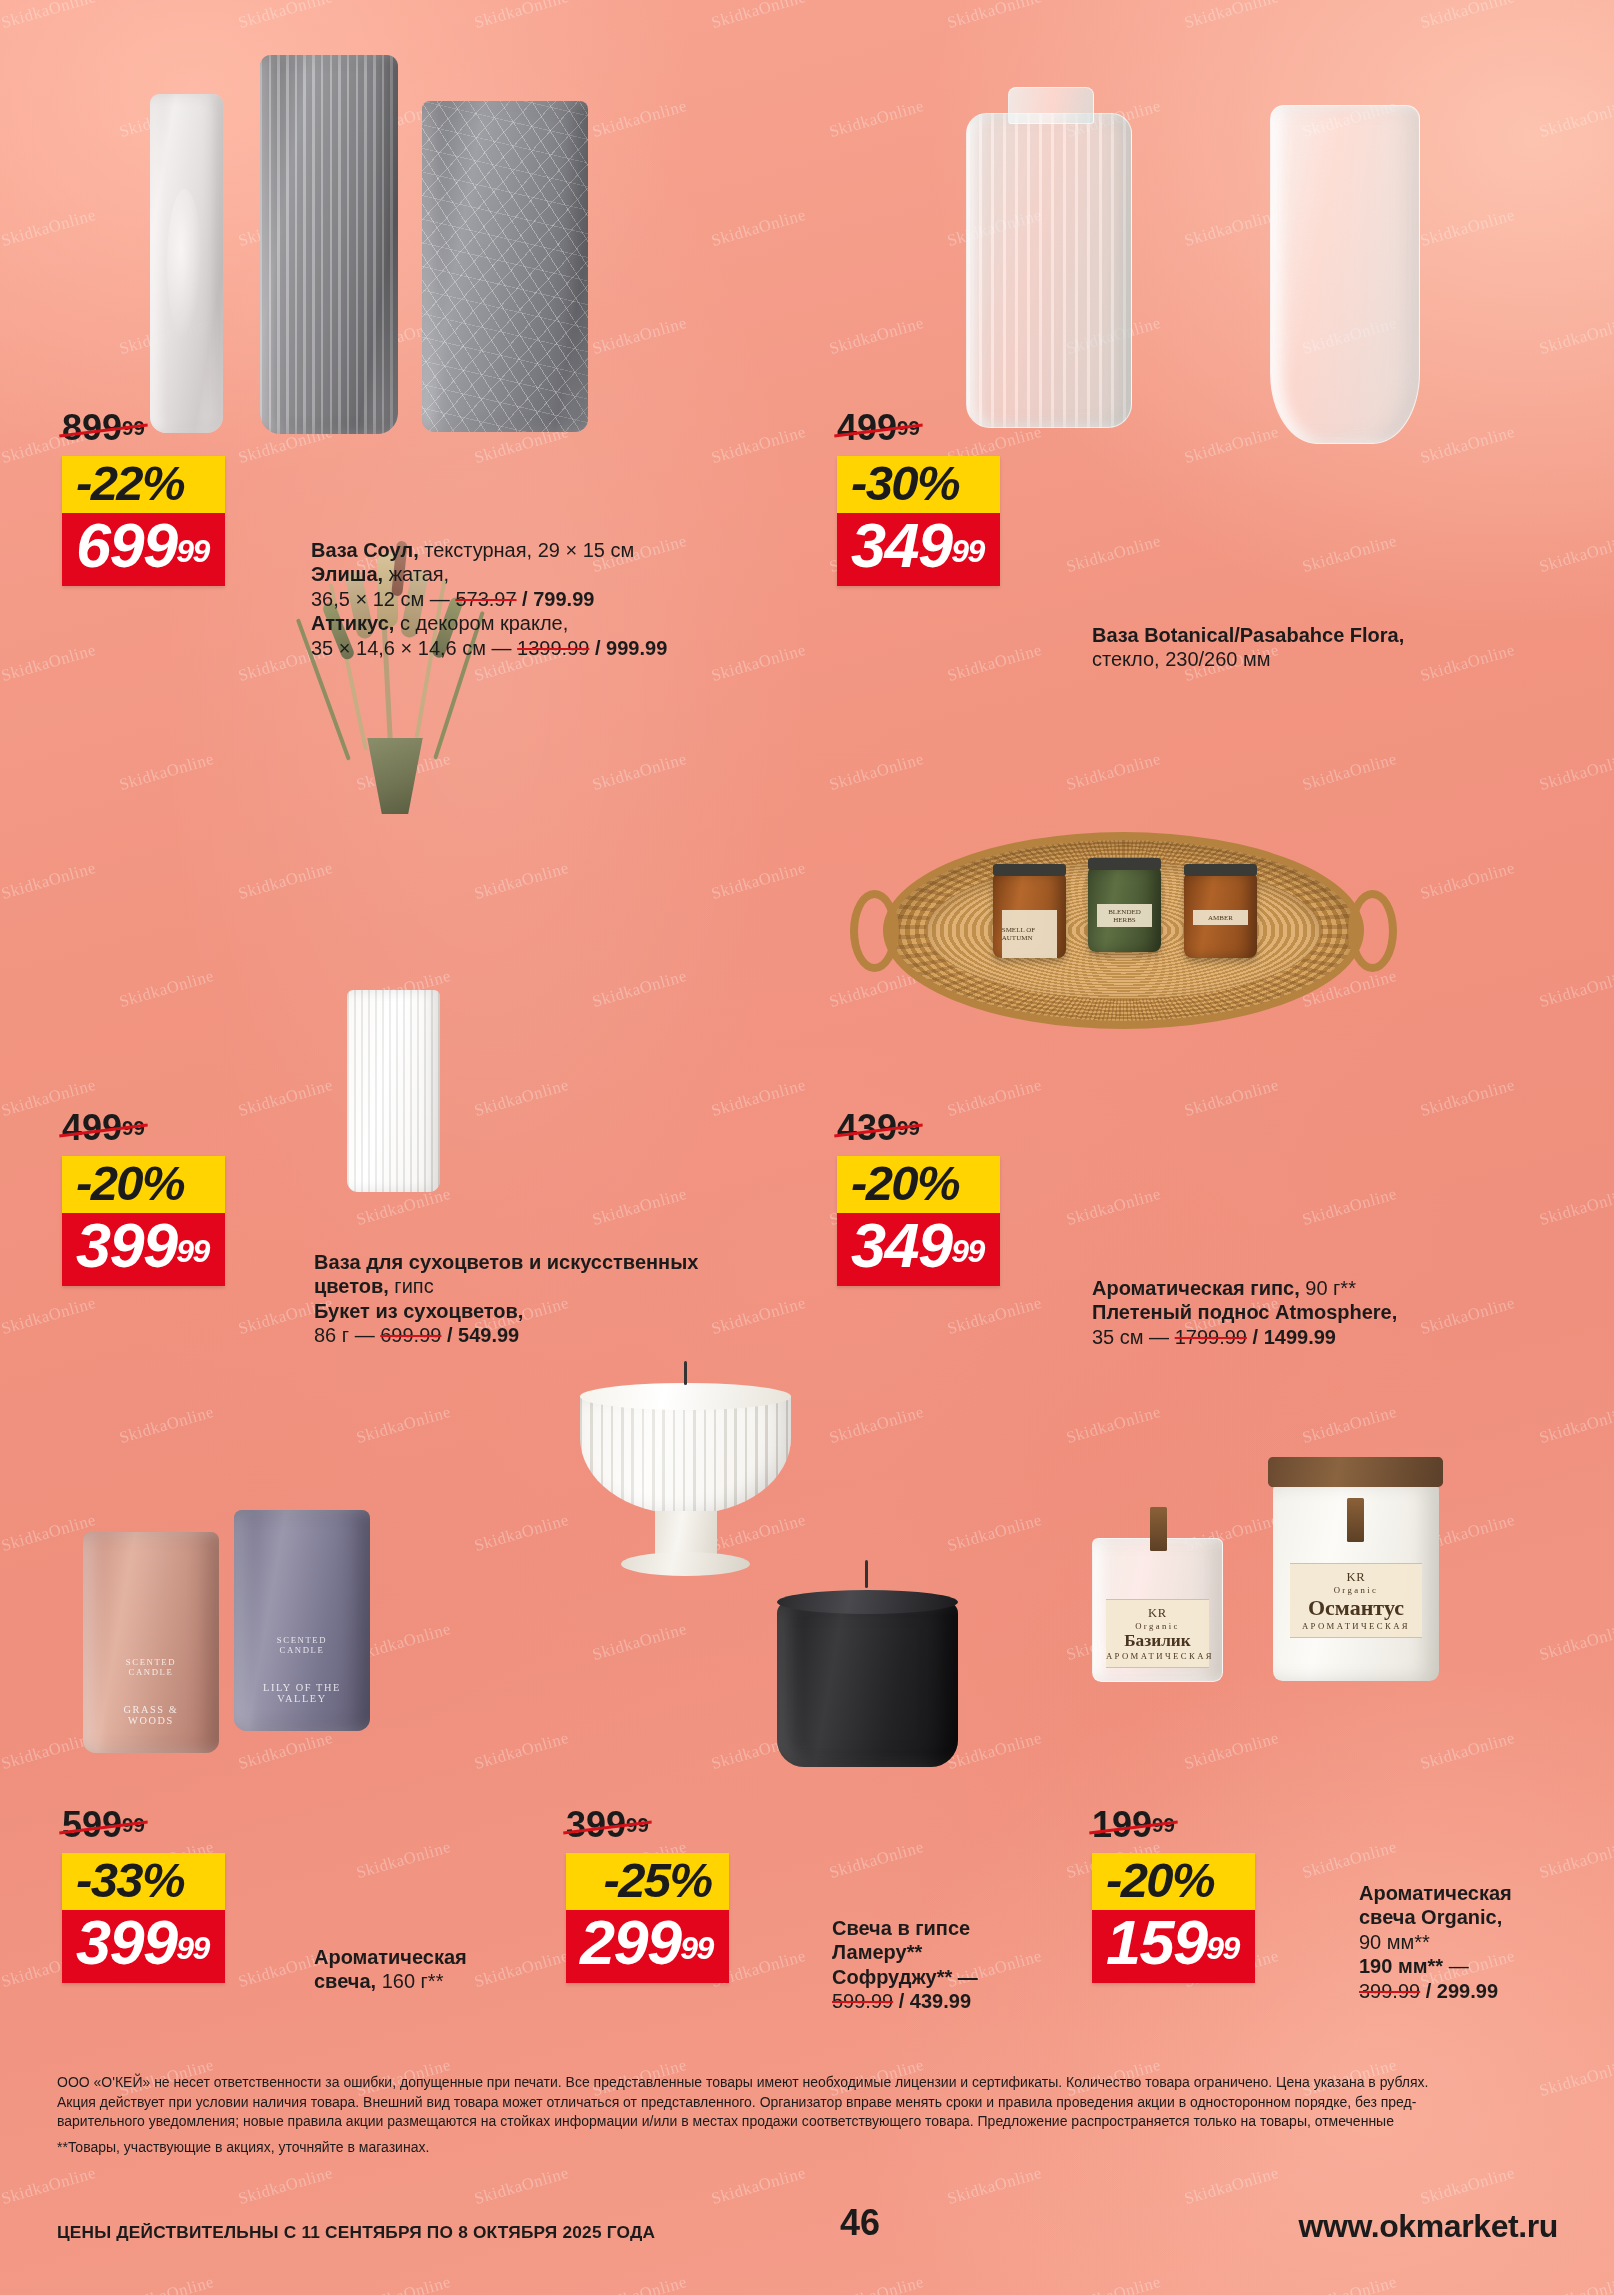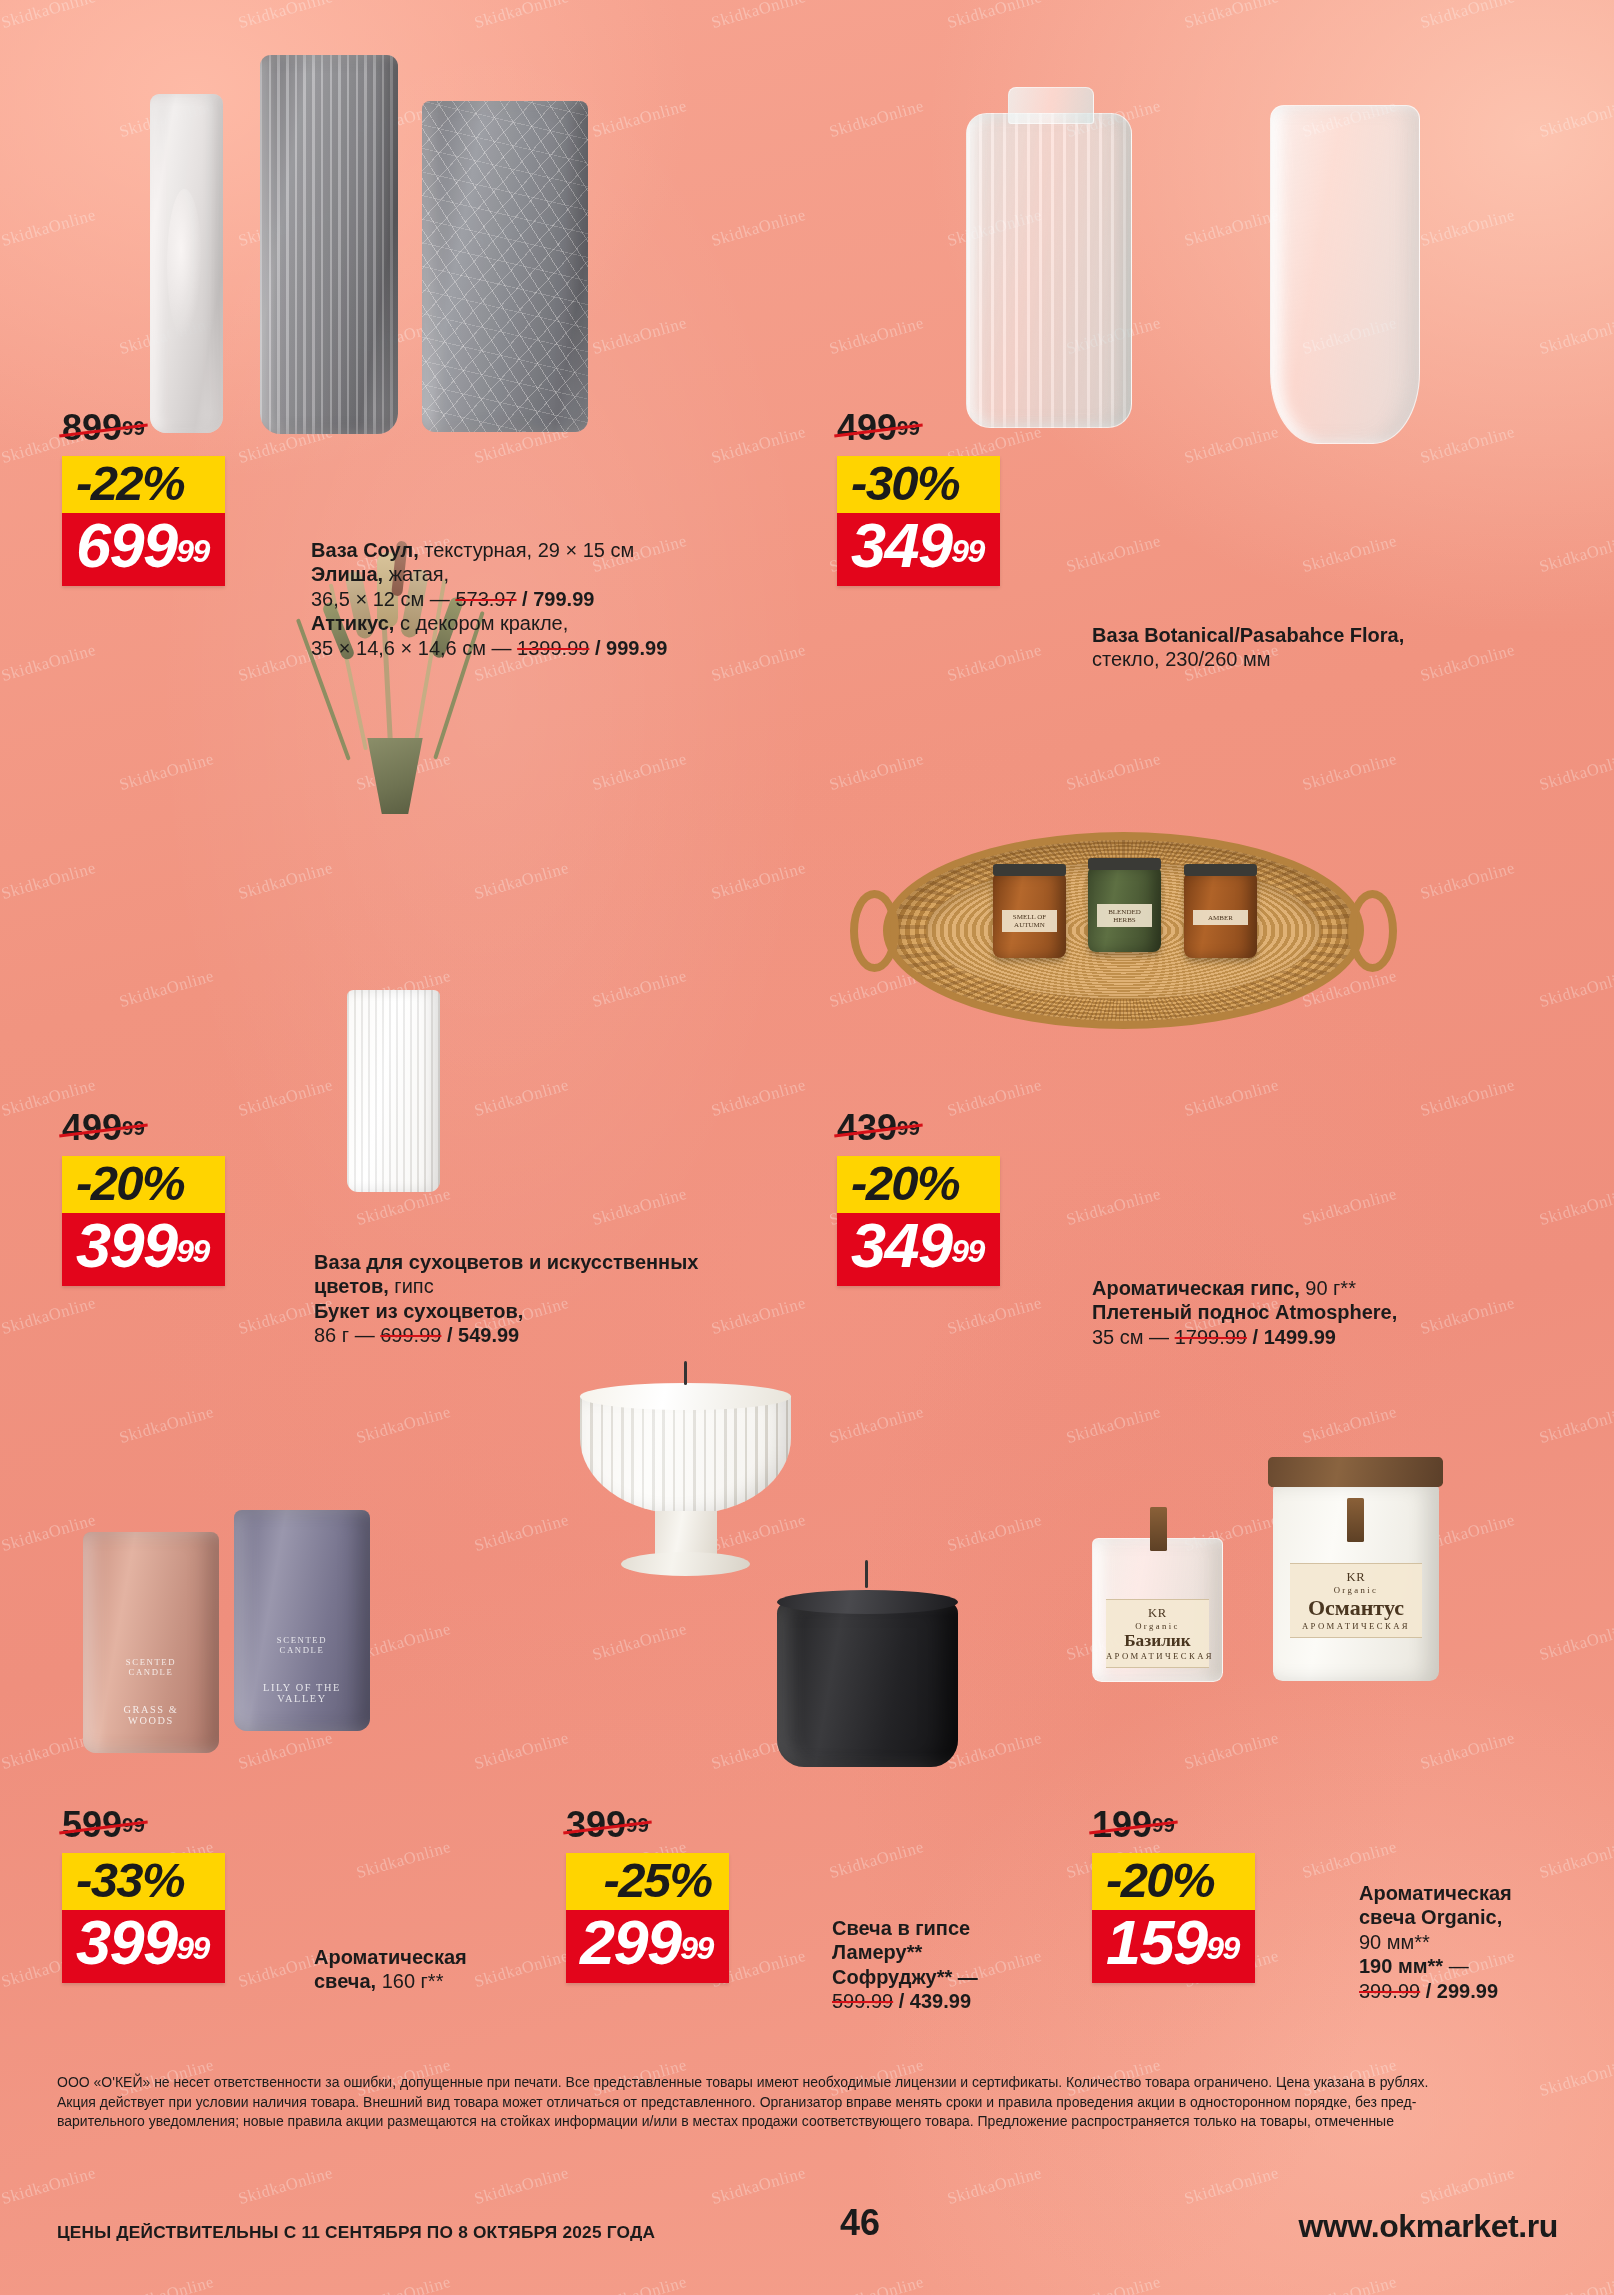--- a/index.html
+++ b/index.html
@@ -476,21 +476,21 @@
 </div>
 
 <div class="art" style="left:883px; top:832px;">
   <div class="tray">
     <div class="tray-inner"></div>
   </div>
   <div class="handle" style="left:-33px;"></div>
   <div class="handle" style="right:-33px;"></div>
   <div class="candle-jar" style="left:110px; top:41px; background:linear-gradient(100deg,#7a3f16,#b5682c 35%,#8a4a1c);">
     <div class="cj-lid"></div>
-    <div style="position:absolute; left:12%; top:44%; width:76%; padding:3px 0; text-align:center; background:rgba(240,228,205,0.9); font-family:'Liberation Serif',serif; font-size:7px; color:#4a3620;">SMELL OF AUTUMN</div>
+    <div style="position:absolute; left:12%; top:44%; width:76%; padding:16px 0; text-align:left; background:rgba(240,228,205,0.9); font-family:'Liberation Serif',serif; font-size:7px; color:#4a3620;">SMELL OF AUTUMN</div>
   </div>
   <div class="candle-jar" style="left:205px; top:35px; background:linear-gradient(100deg,#3d4a2c,#5e7043 35%,#3a4628);">
     <div class="cj-lid"></div>
     <div style="position:absolute; left:12%; top:44%; width:76%; padding:3.2px 0; text-align:center; background:rgba(240,228,205,0.9); font-family:'Liberation Serif',serif; font-size:7px; color:#4a3620;">BLENDED HERBS</div>
   </div>
   <div class="candle-jar" style="left:301px; top:41px; background:linear-gradient(100deg,#7a3f16,#b06328 35%,#85461a);">
     <div class="cj-lid"></div>
     <div style="position:absolute; left:12%; top:44%; width:76%; padding:3.2px 0; text-align:center; background:rgba(240,228,205,0.9); font-family:'Liberation Serif',serif; font-size:7px; color:#4a3620;">AMBER</div>
   </div>
 </div>
@@ -661,17 +661,18 @@
   <div><b>свеча Organic,</b></div>
   <div><span>90 мм**</span></div>
   <div><b>190 мм**</b><span> —</span></div>
   <div><span class="strike">399.99</span><b> / 299.99</b></div>
 </div>
 
 <div class="legal" style="left:57px; top:2074px; width:1522px;">
   <p>ООО «О'КЕЙ» не несет ответственности за ошибки, допущенные при печати. Все представленные товары имеют необходимые лицензии и сертификаты. Количество товара ограничено. Цена указана в рублях.</p>
   <p>Акция действует при условии наличия товара. Внешний вид товара может отличаться от представленного. Организатор вправе менять сроки и правила проведения акции в односторонном порядке, без пред-</p>
   <p>варительного уведомления; новые правила акции размещаются на стойках информации и/или в местах продажи соответствующего товара. Предложение распространяется только на товары, отмеченные</p>
+  <p style="margin-top:8px;">**Товары, участвующие в акциях, уточняйте в магазинах.</p>
 </div>
 <div class="valid" style="left:57px; top:2222px;">ЦЕНЫ ДЕЙСТВИТЕЛЬНЫ С 11 СЕНТЯБРЯ ПО 8 ОКТЯБРЯ 2025 ГОДА</div>
 <div class="pageno" style="left:840px; top:2202px;">46</div>
 <div class="site" style="right:57px; top:2208px;">www.okmarket.ru</div>
 
 
 </body></html>

